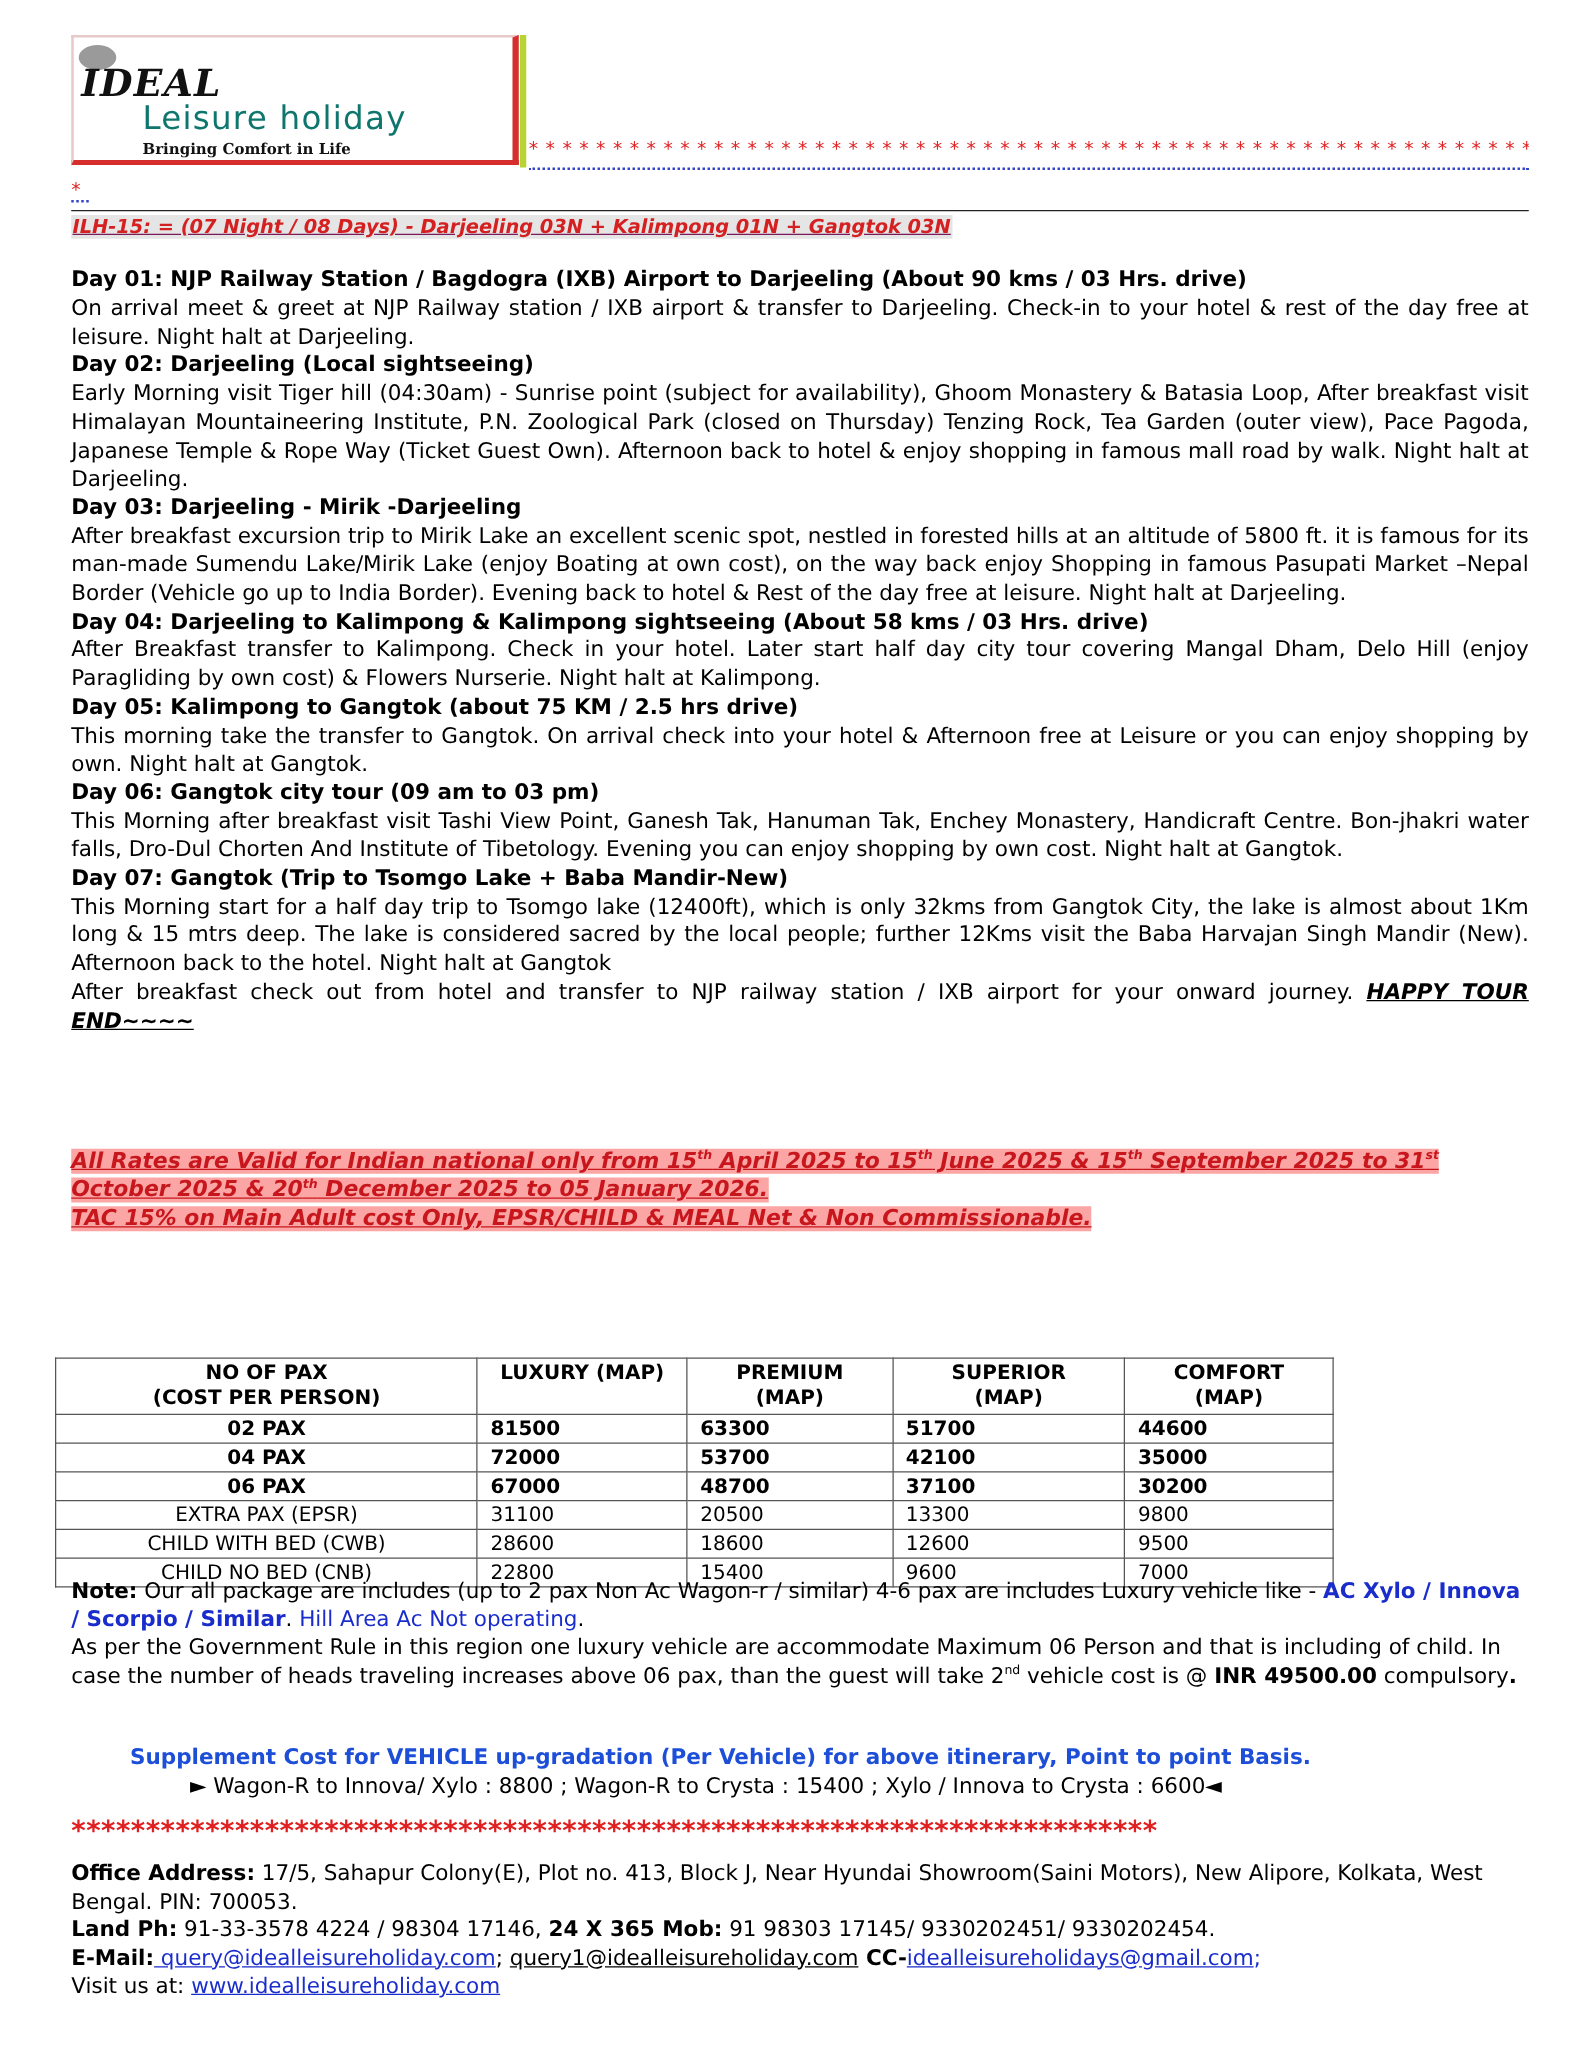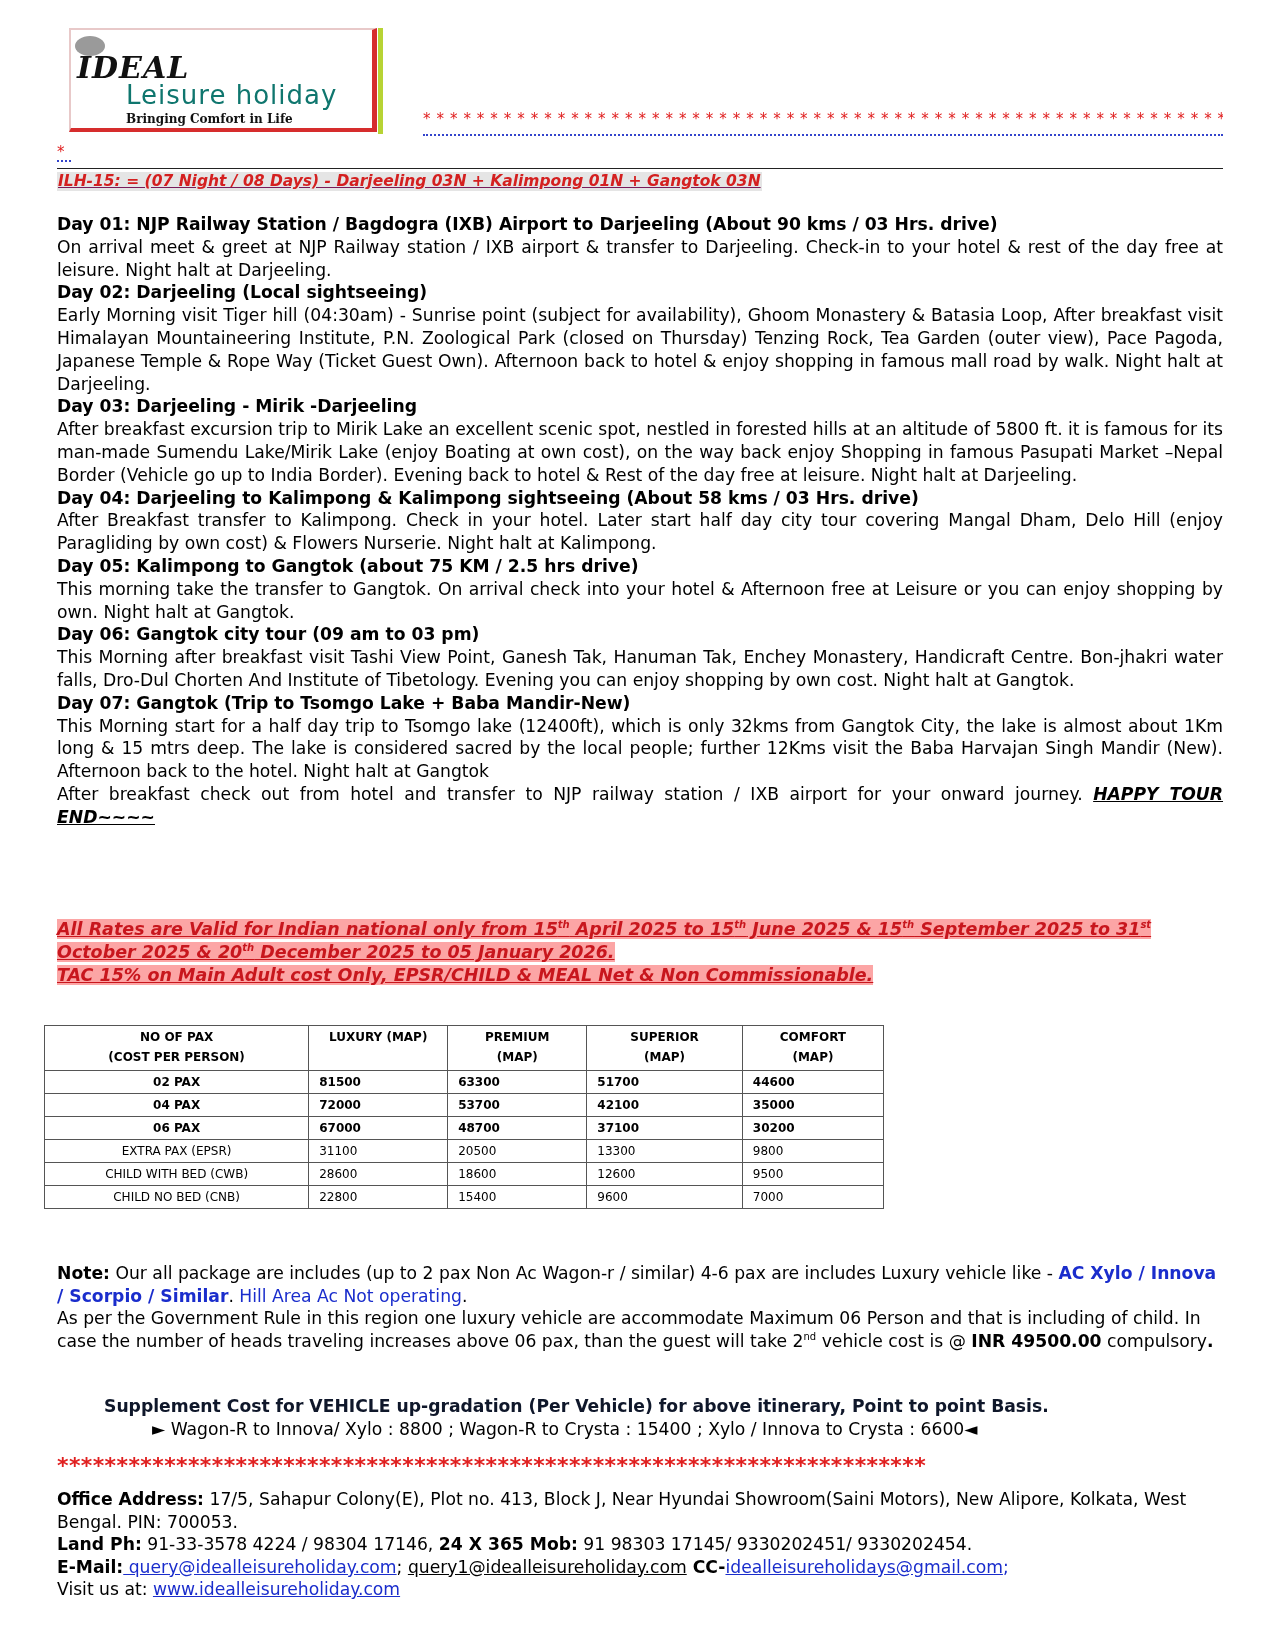--- a/index.html
+++ b/index.html
@@ -3,21 +3,21 @@
   <meta charset="utf-8">
   <style>
     html, body { margin: 0; padding: 0; background: #ffffff; }
     body {
       width: 1275px; height: 1650px; position: relative; overflow: hidden;
       font-family: "DejaVu Sans", sans-serif; color: #000;
     }
     .page { position: absolute; left: 57px; top: 0; width: 1166px; }
     .header-row { position: relative; height: 145px; }
     .logo {
-      position: absolute; left: 12px; top: 28px; width: 308px; height: 104px;
+      position: absolute; left: 0; top: 28px; width: 358px; height: 104px;
       border: 2px solid #e8c9c9; border-right: 5px solid #d62d2d; border-bottom: 4px solid #d62d2d;
       background: #fff; box-sizing: border-box;
     }
     .logo::after {
       content: ""; position: absolute; right: -11px; top: -2px; width: 5px; height: 106px; background: #b7d334;
     }
     .logo-sun {
       position: absolute; left: 4px; top: 6px; width: 30px; height: 20px; background: #9a9a9a; border-radius: 50%;
     }
     .logo-ideal {
@@ -52,39 +52,39 @@
     .day-title { font-weight: bold; }
     .day-desc { text-align: justify; }
     .happy { font-weight: bold; font-style: italic; text-decoration: underline; }
     .validity {
       position: absolute; left: 0; top: 918px; width: 1166px; font-size: 17.5px; line-height: 22.8px;
       font-weight: bold; font-style: italic; color: #c8161d;
     }
     .validity span.hl { background: #fca5a5; text-decoration: underline; }
     .validity sup { font-size: 10px; line-height: 0; }
     table.rates {
-      position: absolute; left: -13px; top: 1025px; width: 840px; border-collapse: collapse;
-      font-size: 12px;
+      position: absolute; left: -13px; top: 1086px; width: 1023px; border-collapse: collapse;
+      font-size: 16px;
     }
     table.rates td, table.rates th {
       border: 1.5px solid #555; padding: 1px 10px; line-height: 20px; vertical-align: top;
     }
     table.rates th { font-weight: bold; text-align: center; height: 42px; }
     table.rates td { text-align: left; }
     table.rates td.lbl { text-align: center; }
     table.rates tr.bold td { font-weight: bold; height: 20px; }
     table.rates tr.normal td { font-weight: normal; }
     .note { position: absolute; left: 0; top: 1262px; width: 1166px; font-size: 17.2px; line-height: 22.5px; }
     .blue { color: #1a2dcc; }
     .blue-bold { color: #1a2dcc; font-weight: bold; }
     b { font-weight: bold; }
     .supplement {
       position: absolute; left: 0; top: 1395px; width: 1166px; text-align: left; font-size: 17.2px; line-height: 22.5px;
     }
-    .supp-title { color: #0f172a; font-weight: bold; padding-left: 47px; }
+    .supp-title { color: #1d4ed8; font-weight: bold; padding-left: 47px; }
     .supp-line { padding-left: 95px; }
     .stars-bottom {
       position: absolute; left: 0; top: 1455px; color: #e02020; font-size: 22px; font-weight: bold;
       letter-spacing: 0.4px; white-space: nowrap; line-height: 22px;
     }
     .footer { position: absolute; left: 0; top: 1488px; width: 1180px; font-size: 17.2px; line-height: 22.5px; }
     .link { color: #1a2dcc; text-decoration: underline; }
     .link-dark { color: #000; text-decoration: underline; }
   </style>
 </head>

